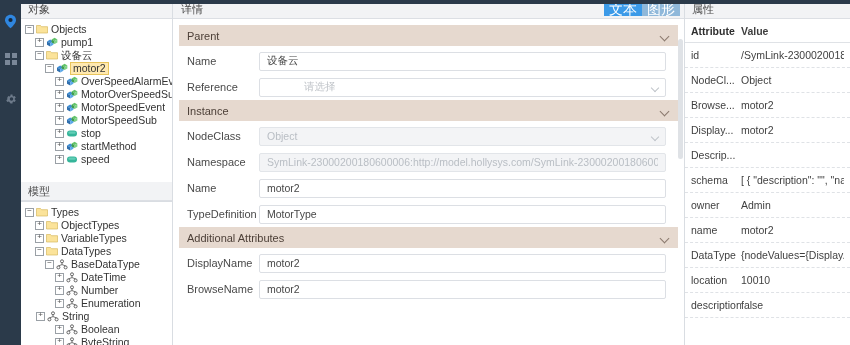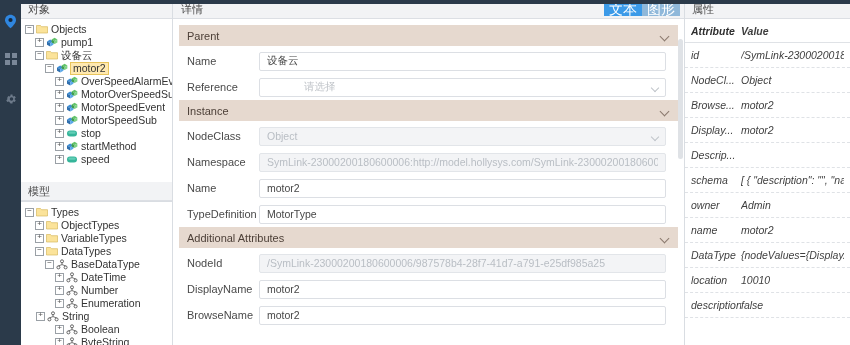--- a/index.html
+++ b/index.html
@@ -193,21 +193,21 @@
     background: #dfe2e6; border-radius: 3px;
   }
 
   
   .rightcol {
     width: 165px; flex: 0 0 165px;
     height: 345px;
     background: #ffffff;
     display: flex; flex-direction: column;
   }
-  .attr-table { padding: 0; font-style: italic; }
+  .attr-table { padding: 0; }
   .attr-row {
     display: flex;
     height: 25px;
     align-items: center;
     border-bottom: 1px dashed #dfe2e6;
     padding: 0 6px;
     font-size: 10.5px;
     color: #3f3f3f;
   }
   .attr-row.header {
@@ -592,26 +592,20 @@
             <div class="flabel">TypeDefinition</div>
             <div class="finput">
               <span class="txt">MotorType</span>
             </div>
           </div>
           <div class="section-head">
             <span class="sh-title">Additional Attributes</span>
             <span class="chev"></span>
           </div>
           <div class="frow">
-            <div class="flabel">NodeId</div>
-            <div class="finput disabled">
-              <span class="txt">/SymLink-23000200180600006/987578b4-28f7-41d7-a791-e25df985a25</span>
-            </div>
-          </div>
-          <div class="frow">
             <div class="flabel">DisplayName</div>
             <div class="finput">
               <span class="txt">motor2</span>
             </div>
           </div>
           <div class="frow">
             <div class="flabel">BrowseName</div>
             <div class="finput">
               <span class="txt">motor2</span>
             </div>

